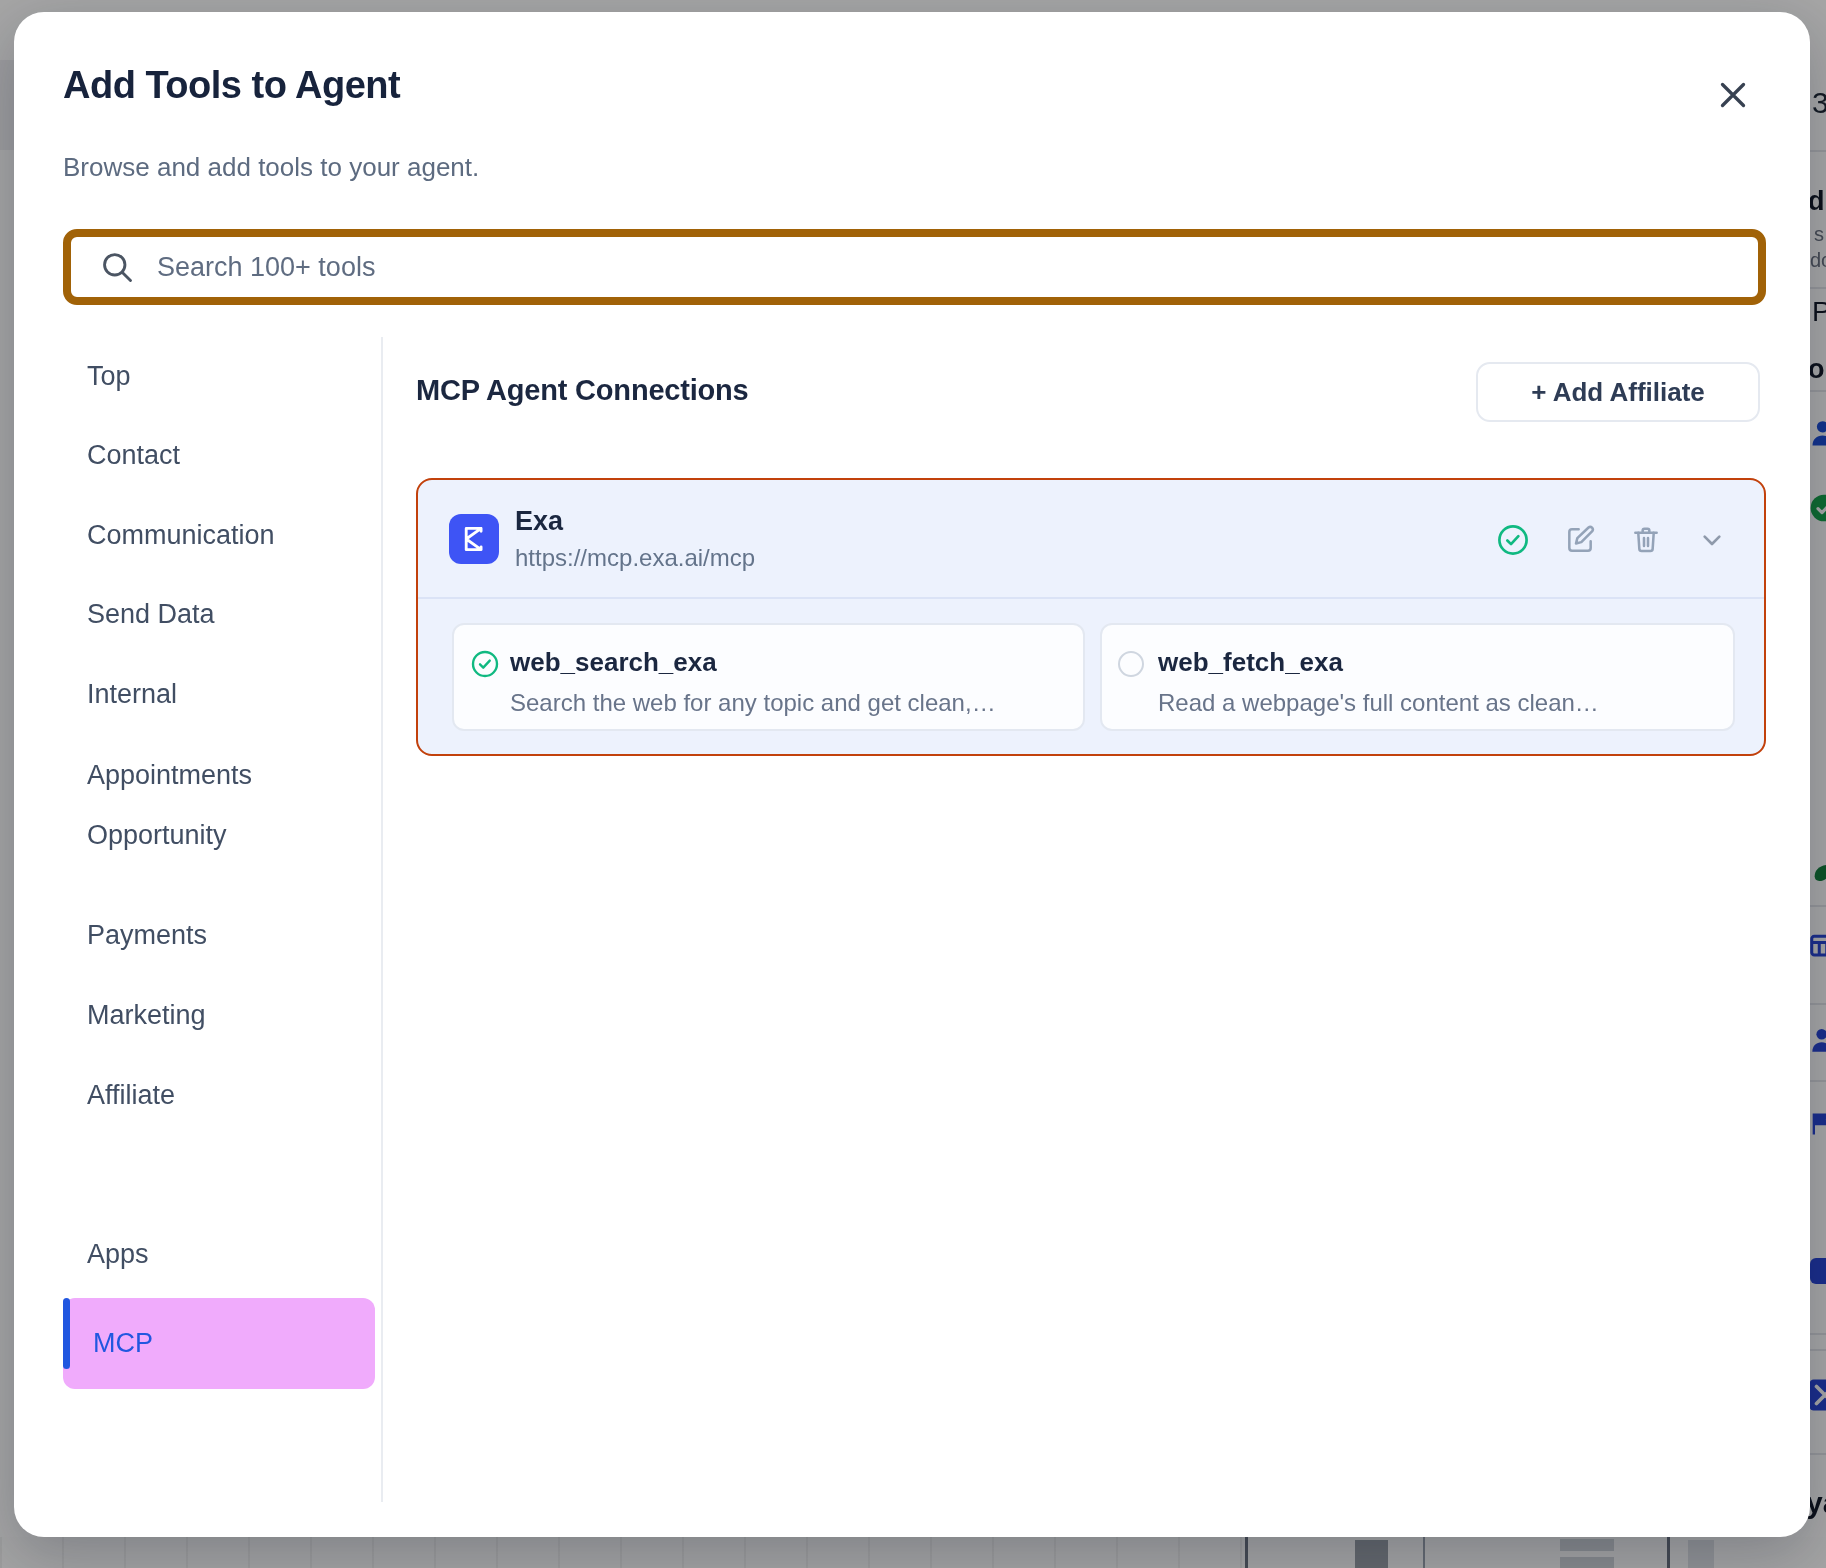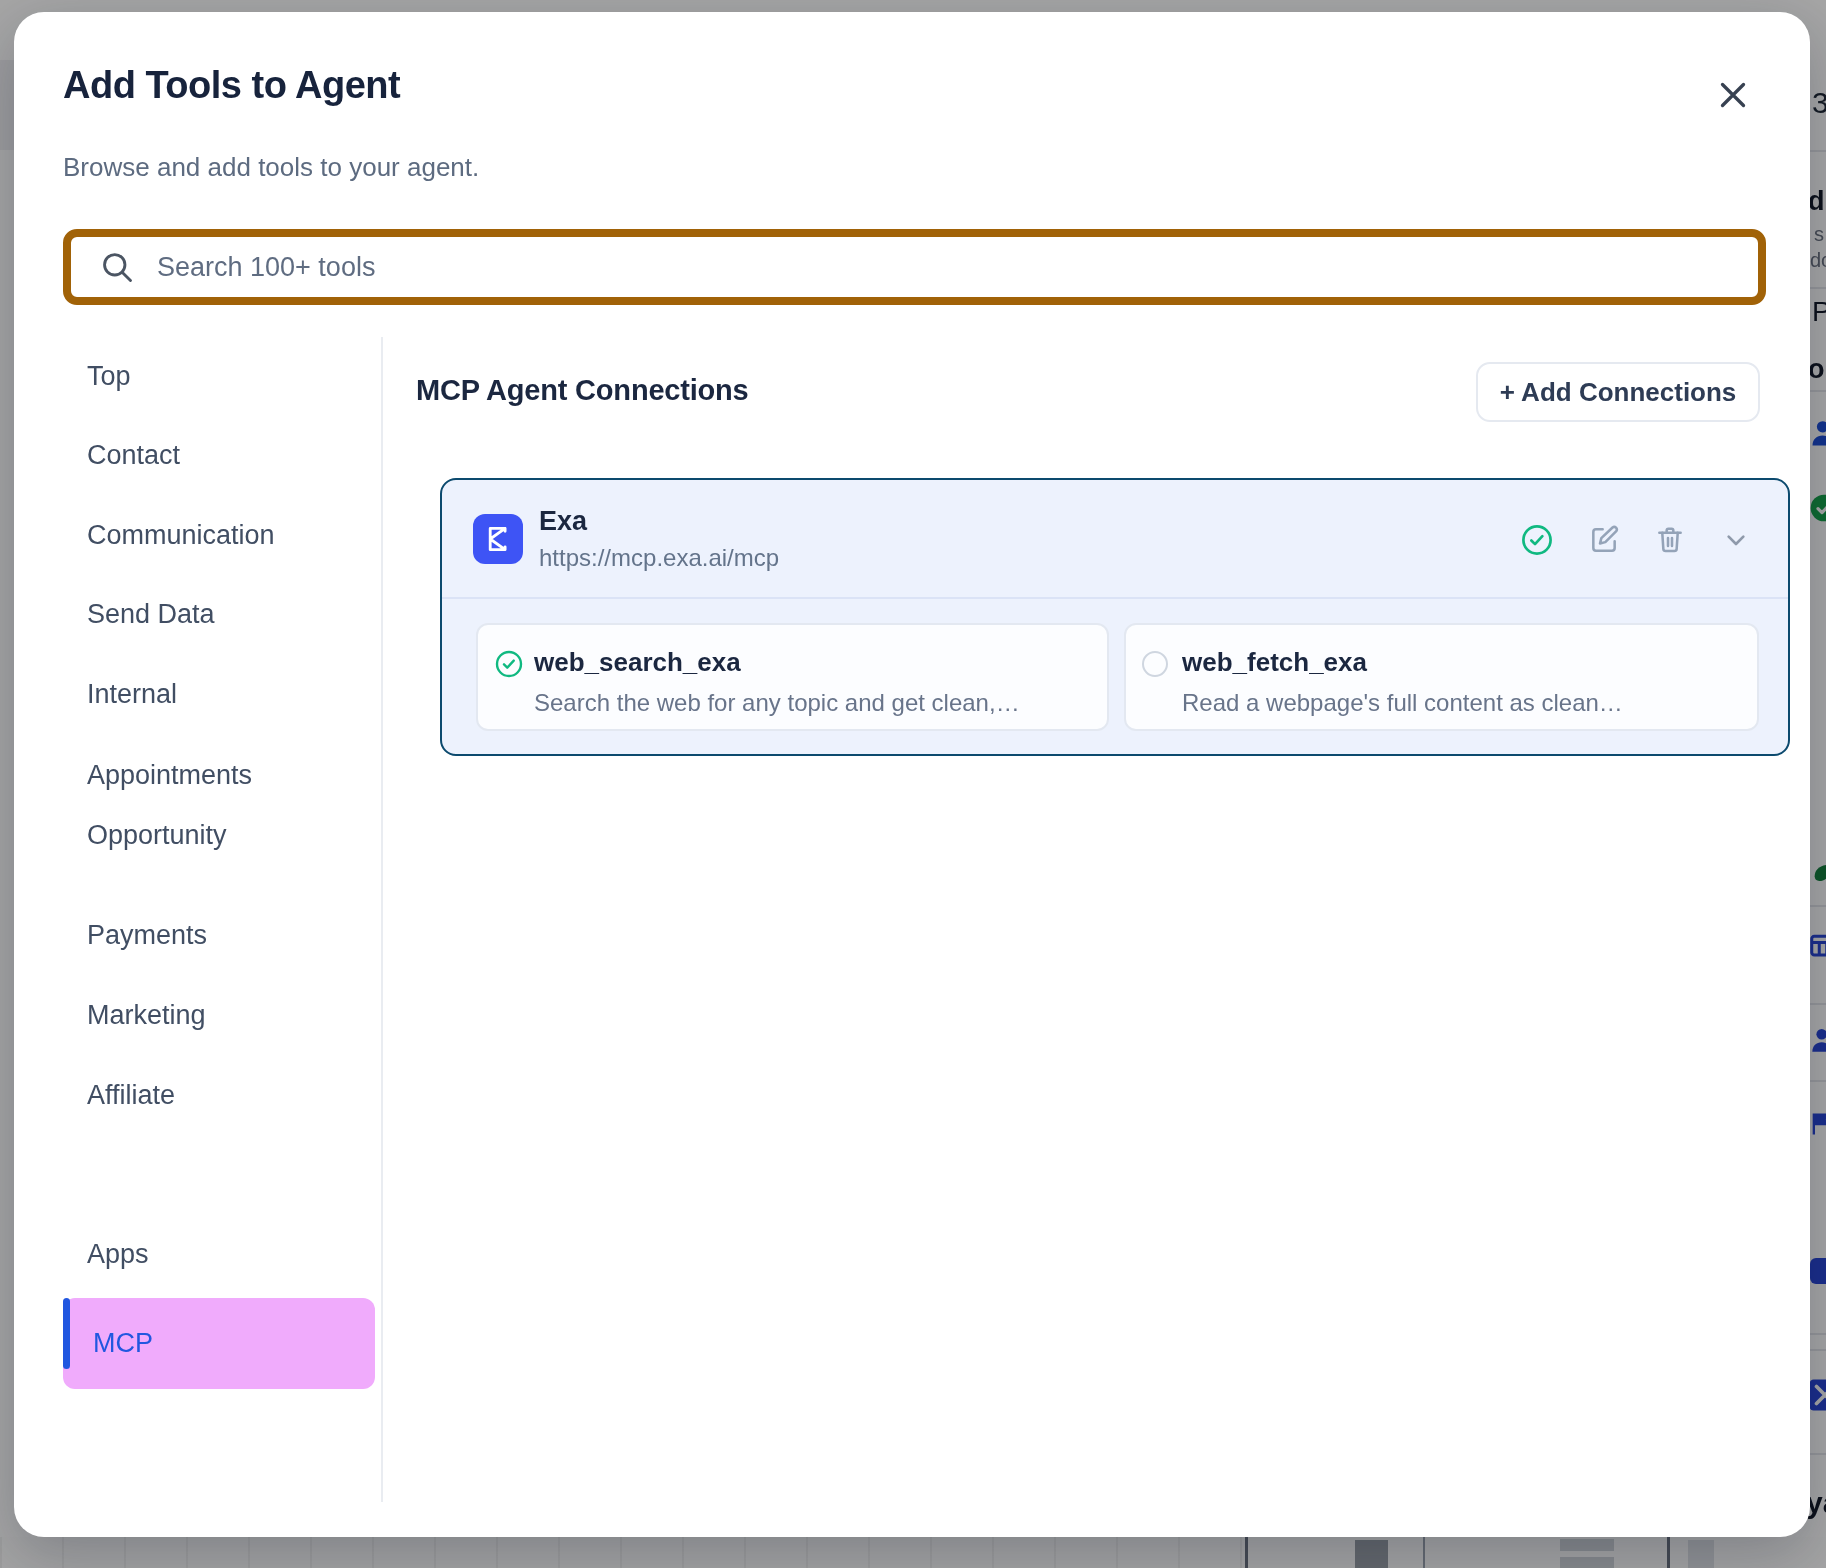--- a/index.html
+++ b/index.html
@@ -37,21 +37,21 @@
   .side-item{position:absolute;left:59px;width:292px;height:46px;display:flex;align-items:center;cursor:pointer;border-radius:10px;}
   .side-item span{margin-left:14px;font-size:27px;color:#414e63;}
   .side-item-selected{position:absolute;left:49px;top:1286px;width:312px;height:91px;background:#f0abfc;border-radius:12px;display:flex;align-items:center;cursor:pointer;}
   .side-item-selected .bar{position:absolute;left:0;top:0;width:7px;height:71px;background:#2157e0;border-radius:6px;}
   .side-item-selected span{margin-left:30px;font-size:27px;font-weight:500;color:#2157e0;}
   
   .section-title{position:absolute;left:402px;top:362px;font-size:29px;font-weight:700;color:#1b2740;letter-spacing:-0.2px;}
   .add-conn-btn{position:absolute;left:1462px;top:350px;width:284px;height:60px;background:#fff;border:2px solid #e5e9f0;border-radius:14px;
     font-size:26px;font-weight:600;color:#2e3c55;display:flex;align-items:center;justify-content:center;cursor:pointer;font-family:inherit;box-sizing:border-box;}
   
-  .conn-card{position:absolute;left:402px;top:466px;width:1350px;height:278px;background:#edf2fd;border:2px solid #0c4a6e;border-radius:16px;box-sizing:border-box;margin-left:24px;}
+  .conn-card{position:absolute;left:402px;top:466px;width:1350px;height:278px;background:#edf2fd;border:2px solid #c2410c;border-radius:16px;box-sizing:border-box;}
   .conn-header{position:absolute;left:0;top:0;width:100%;height:119px;border-bottom:2px solid #dbe3f6;box-sizing:border-box;}
   .conn-logo{position:absolute;left:31px;top:34px;width:50px;height:50px;background:#3e54f5;border-radius:12px;display:flex;align-items:center;justify-content:center;}
   .conn-name{position:absolute;left:97px;top:26px;font-size:27px;font-weight:700;color:#1b2740;}
   .conn-url{position:absolute;left:97px;top:64px;font-size:24px;color:#64748b;}
   .conn-actions{position:absolute;right:36px;top:0;height:119px;display:flex;align-items:center;gap:34px;}
   .icon-btn{background:none;border:none;padding:0;display:flex;align-items:center;justify-content:center;cursor:pointer;}
   
   .tool-card{position:absolute;top:143px;height:108px;background:#fcfdff;border:2px solid #e3e8f1;border-radius:12px;box-sizing:border-box;cursor:pointer;}
   .tool-card.t0{left:34px;width:633px;}
   .tool-card.t1{left:682px;width:635px;}
@@ -182,21 +182,21 @@
       <span>Apps</span>
     </div>
 
   <div class="side-item-selected">
     <div class="bar"></div>
     <span>MCP</span>
   </div>
 
   <div class="section-title">MCP Agent Connections</div>
 
-  <button class="add-conn-btn">+ Add Connections</button>
+  <button class="add-conn-btn">+ Add Affiliate</button>
 
   <div class="conn-card">
     <div class="conn-header">
       <div class="conn-logo">
         <svg width="34" height="34" viewBox="0 0 24 24">
           <path d="M6.5 4.5H17M6.5 4.5v15M6.5 19.5H17M17 4.5L6.5 12 17 19.5M17 4.5v2M17 19.5v-2" fill="none" stroke="#ffffff" stroke-width="2" stroke-linecap="round" stroke-linejoin="round"></path>
         </svg>
       </div>
       <div class="conn-name">Exa</div>
       <div class="conn-url">https://mcp.exa.ai/mcp</div>

